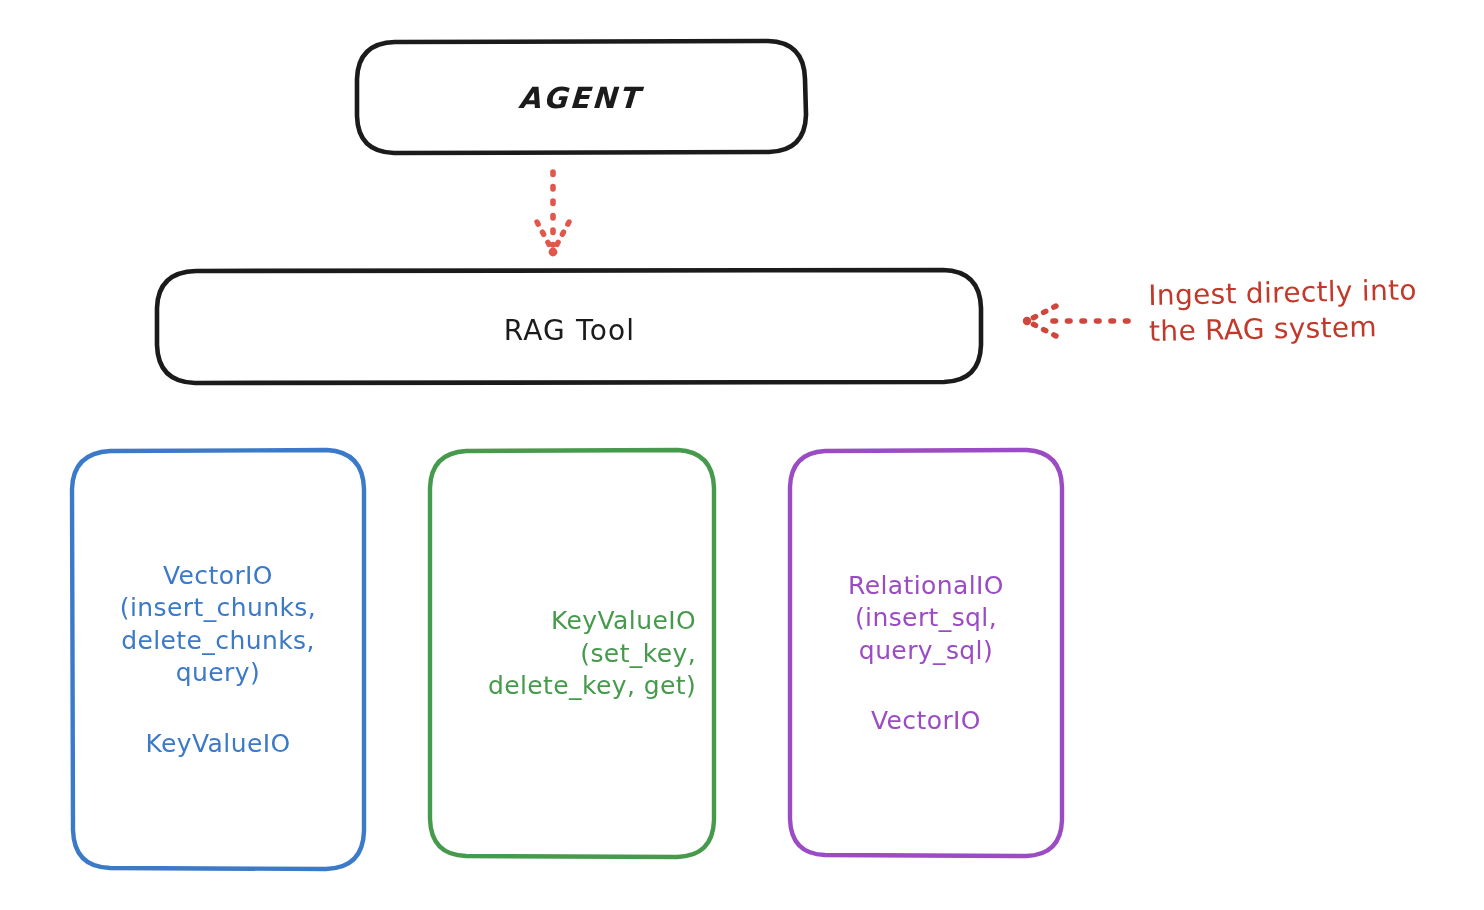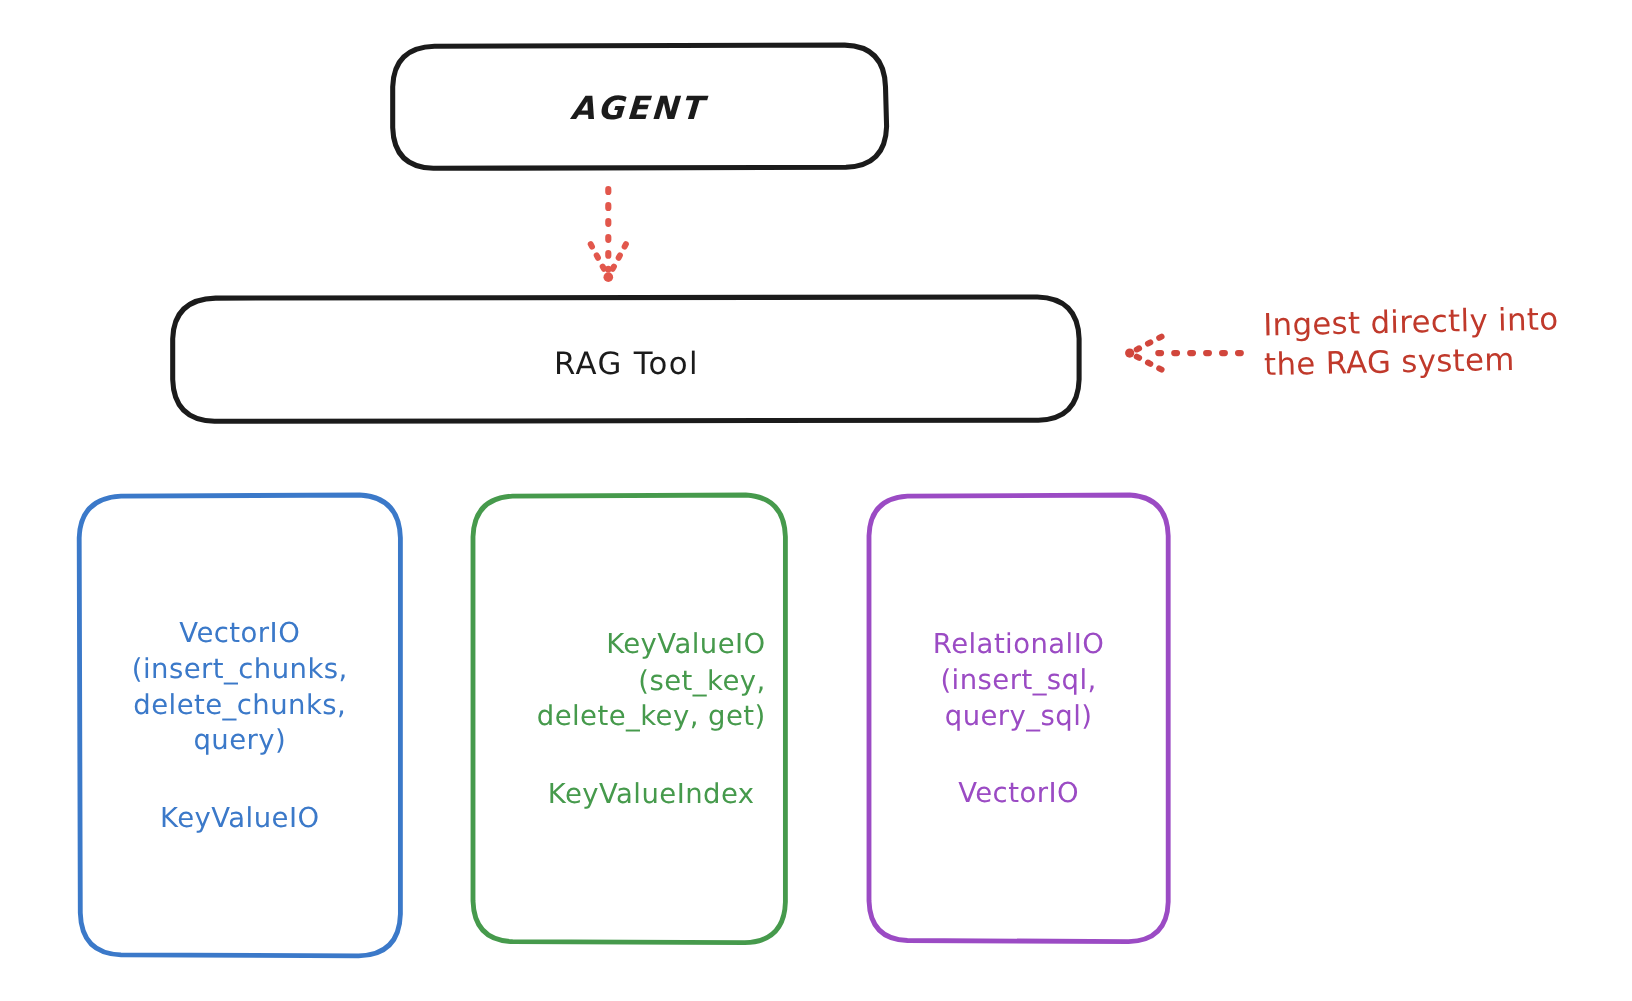--- a/index.html
+++ b/index.html
@@ -181,21 +181,20 @@
 (insert_chunks,
 delete_chunks,
 query)</div>
   <div class="leaf-sub">KeyValueIO</div>
 </div>
 
 <div class="node leaf-node" id="keyvalue-node">
   <div class="leaf-title">KeyValueIO
 (set_key,
 delete_key, get)</div>
-  <div class="leaf-sub">KeyValueIndex</div>
 </div>
 
 <div class="node leaf-node" id="relational-node">
   <div class="leaf-title">RelationalIO
 (insert_sql,
 query_sql)</div>
   <div class="leaf-sub">VectorIO</div>
 </div>
 
 <div id="annotation">

